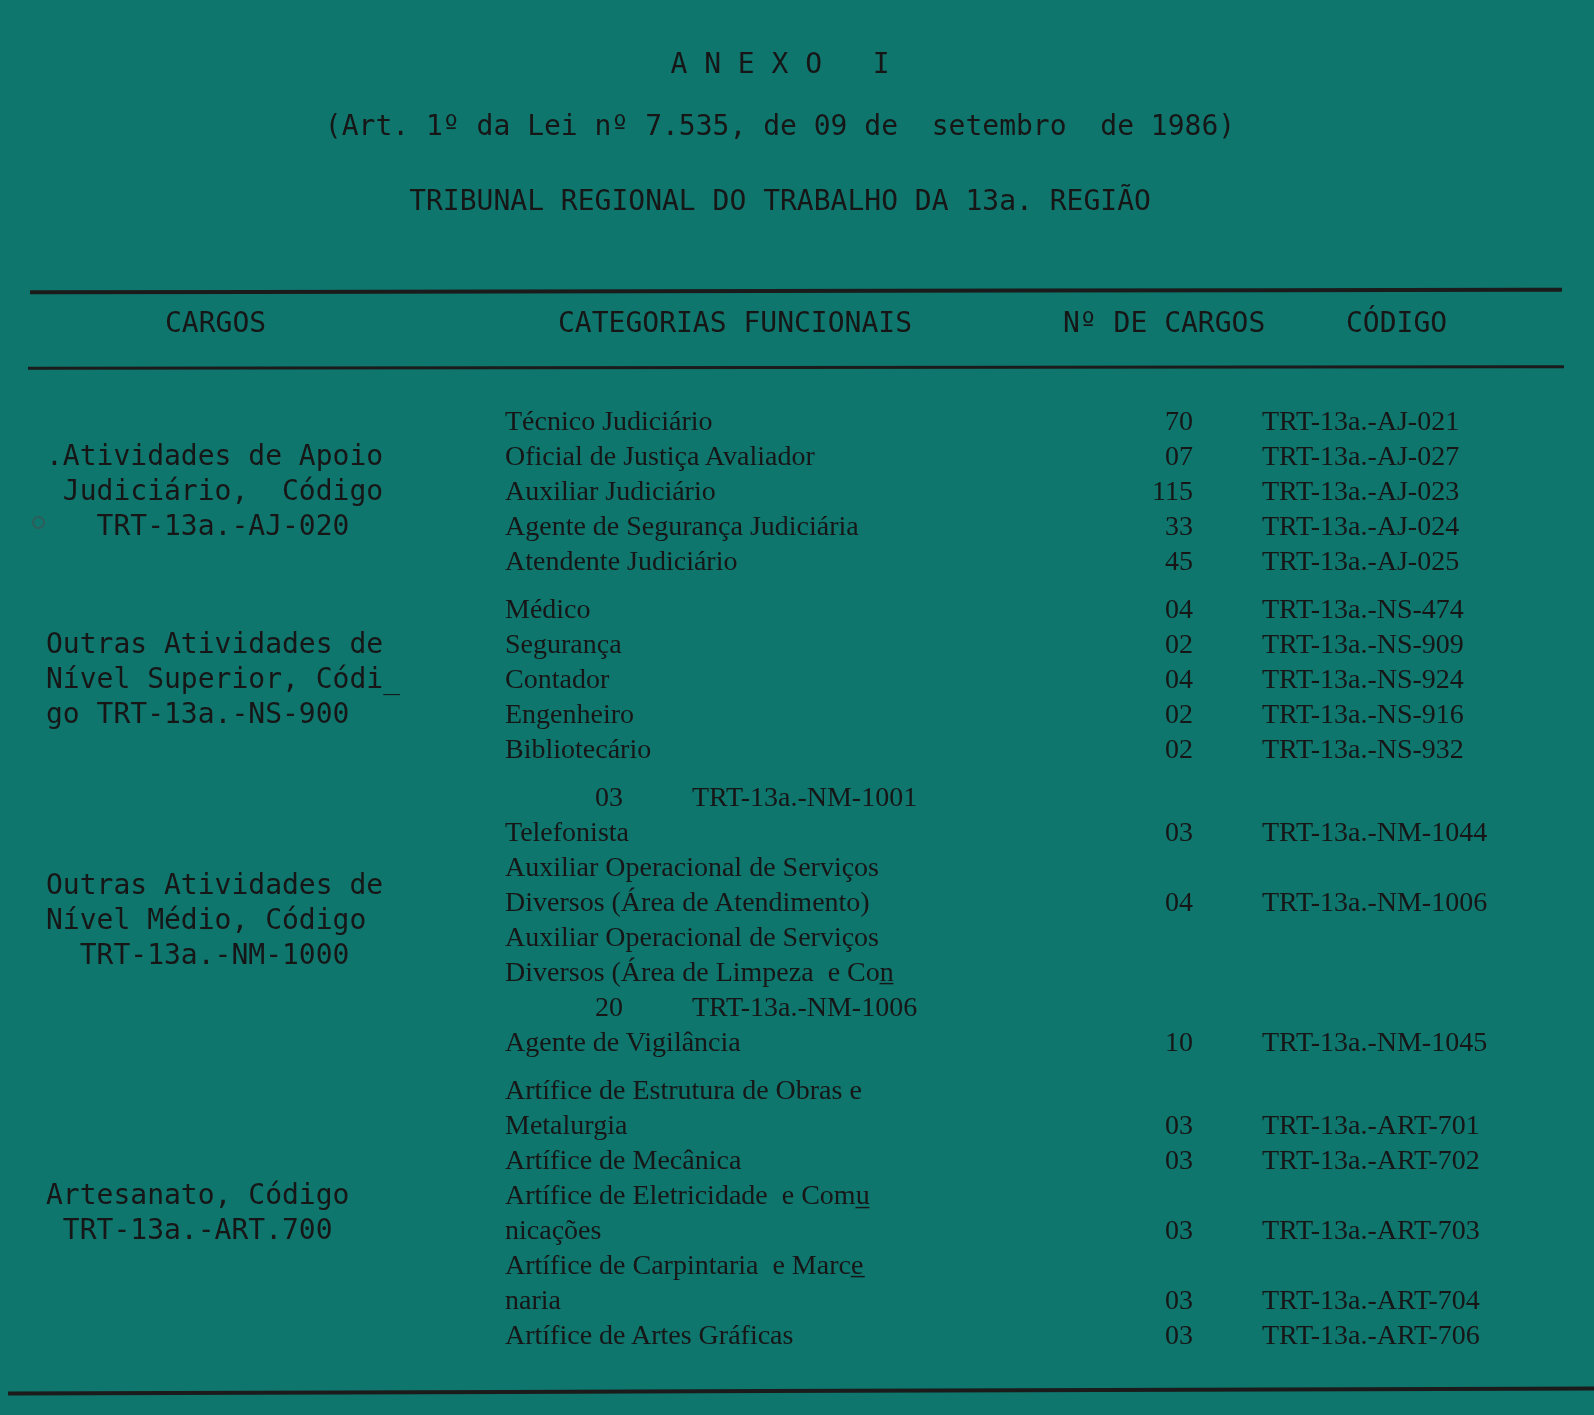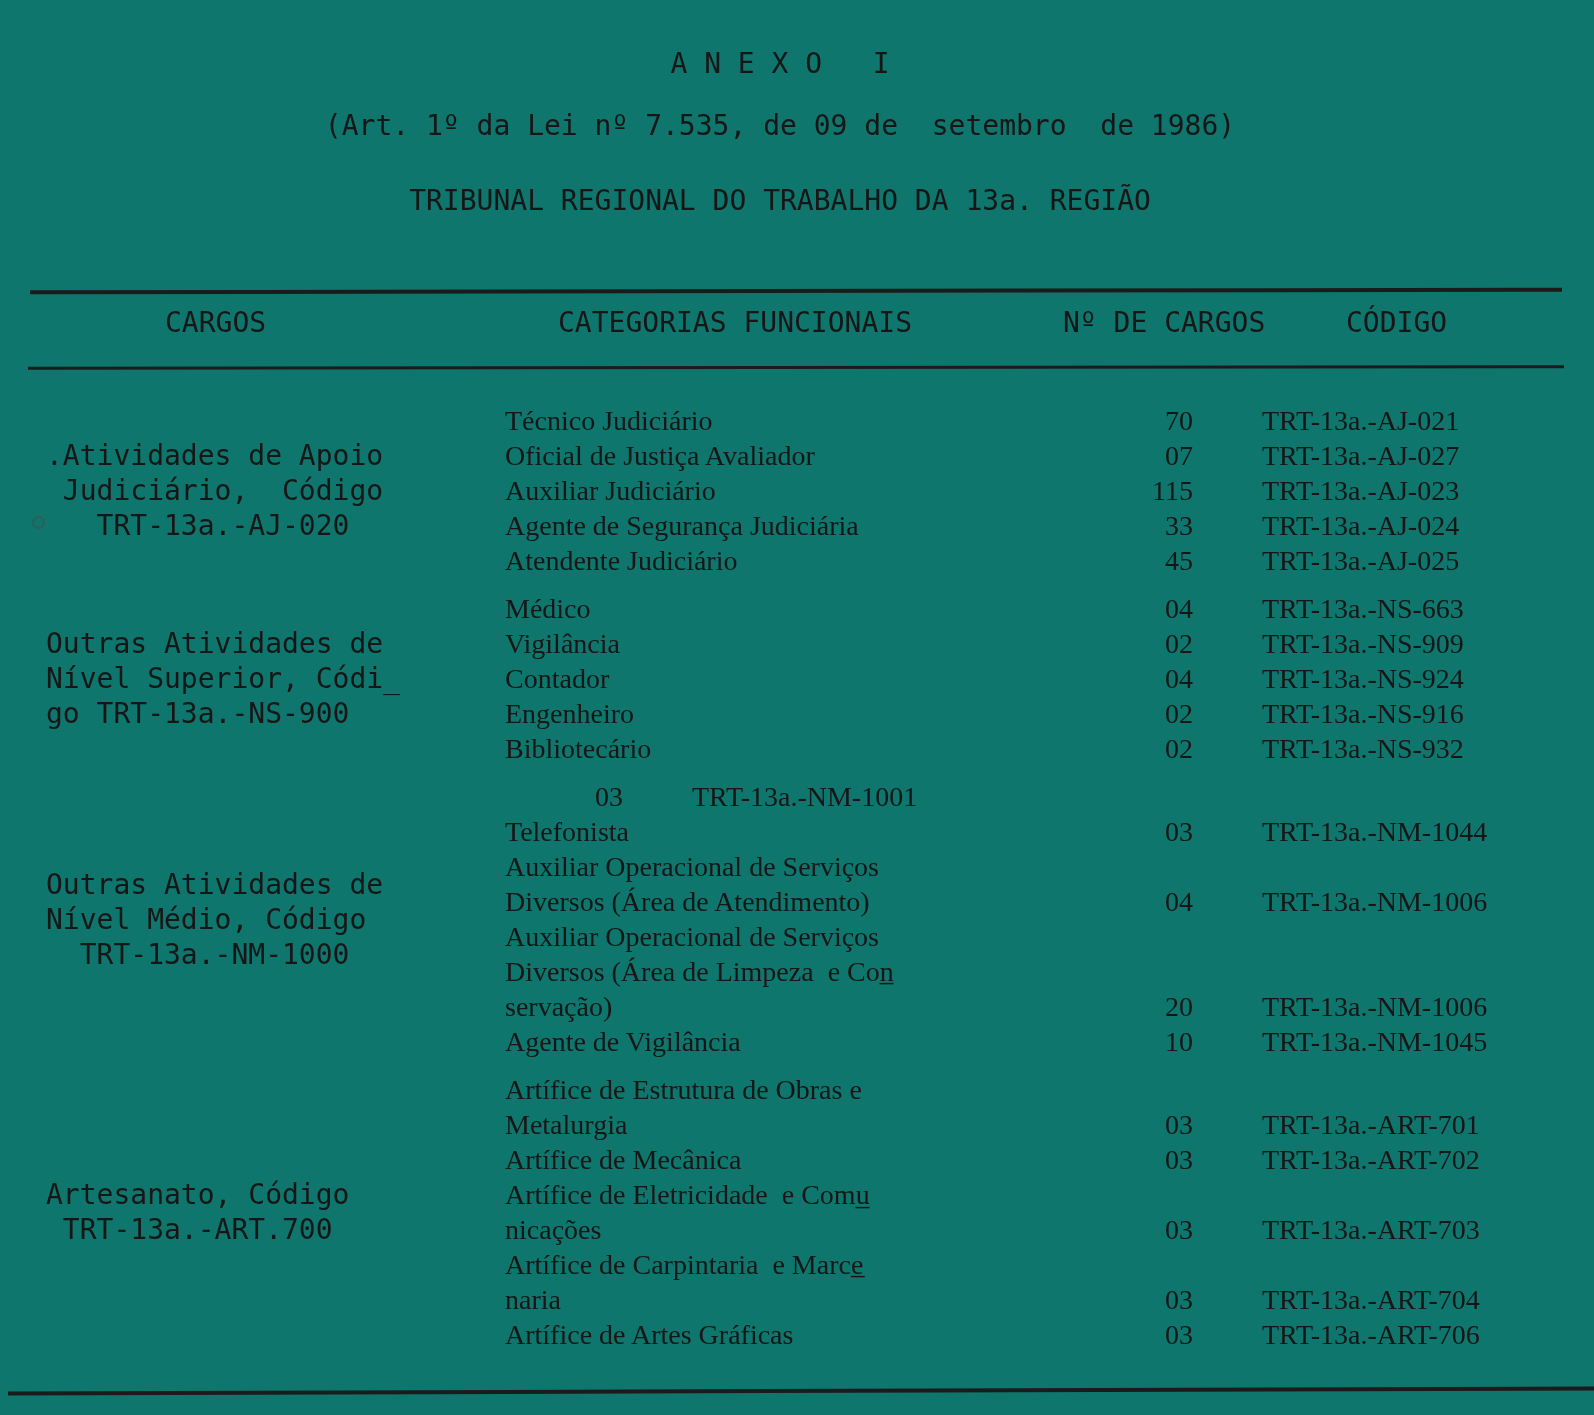--- a/index.html
+++ b/index.html
@@ -107,24 +107,24 @@
     <section class="group">
       <div class="g-left">
         <div class="gl">Outras Atividades de</div>
         <div class="gl">Nível Superior, Códi̲</div>
         <div class="gl">go TRT-13a.-NS-900</div>
       </div>
       <div class="g-rows">
         <div class="row">
           <span class="cat">Médico</span>
           <span class="num">04</span>
-          <span class="cod">TRT-13a.-NS-663</span>
-        </div>
-        <div class="row">
-          <span class="cat">Vigilância</span>
+          <span class="cod">TRT-13a.-NS-474</span>
+        </div>
+        <div class="row">
+          <span class="cat">Segurança</span>
           <span class="num">02</span>
           <span class="cod">TRT-13a.-NS-909</span>
         </div>
         <div class="row">
           <span class="cat">Contador</span>
           <span class="num">04</span>
           <span class="cod">TRT-13a.-NS-924</span>
         </div>
         <div class="row">
           <span class="cat">Engenheiro</span>
@@ -169,21 +169,20 @@
           <span class="cat">Auxiliar Operacional de Serviços</span>
           <span class="num"></span>
           <span class="cod"></span>
         </div>
         <div class="row">
           <span class="cat">Diversos (Área de Limpeza  e Con̲</span>
           <span class="num"></span>
           <span class="cod"></span>
         </div>
         <div class="row">
-          <span class="cat">servação)</span>
           <span class="num">20</span>
           <span class="cod">TRT-13a.-NM-1006</span>
         </div>
         <div class="row">
           <span class="cat">Agente de Vigilância</span>
           <span class="num">10</span>
           <span class="cod">TRT-13a.-NM-1045</span>
         </div>
       </div>
     </section>

